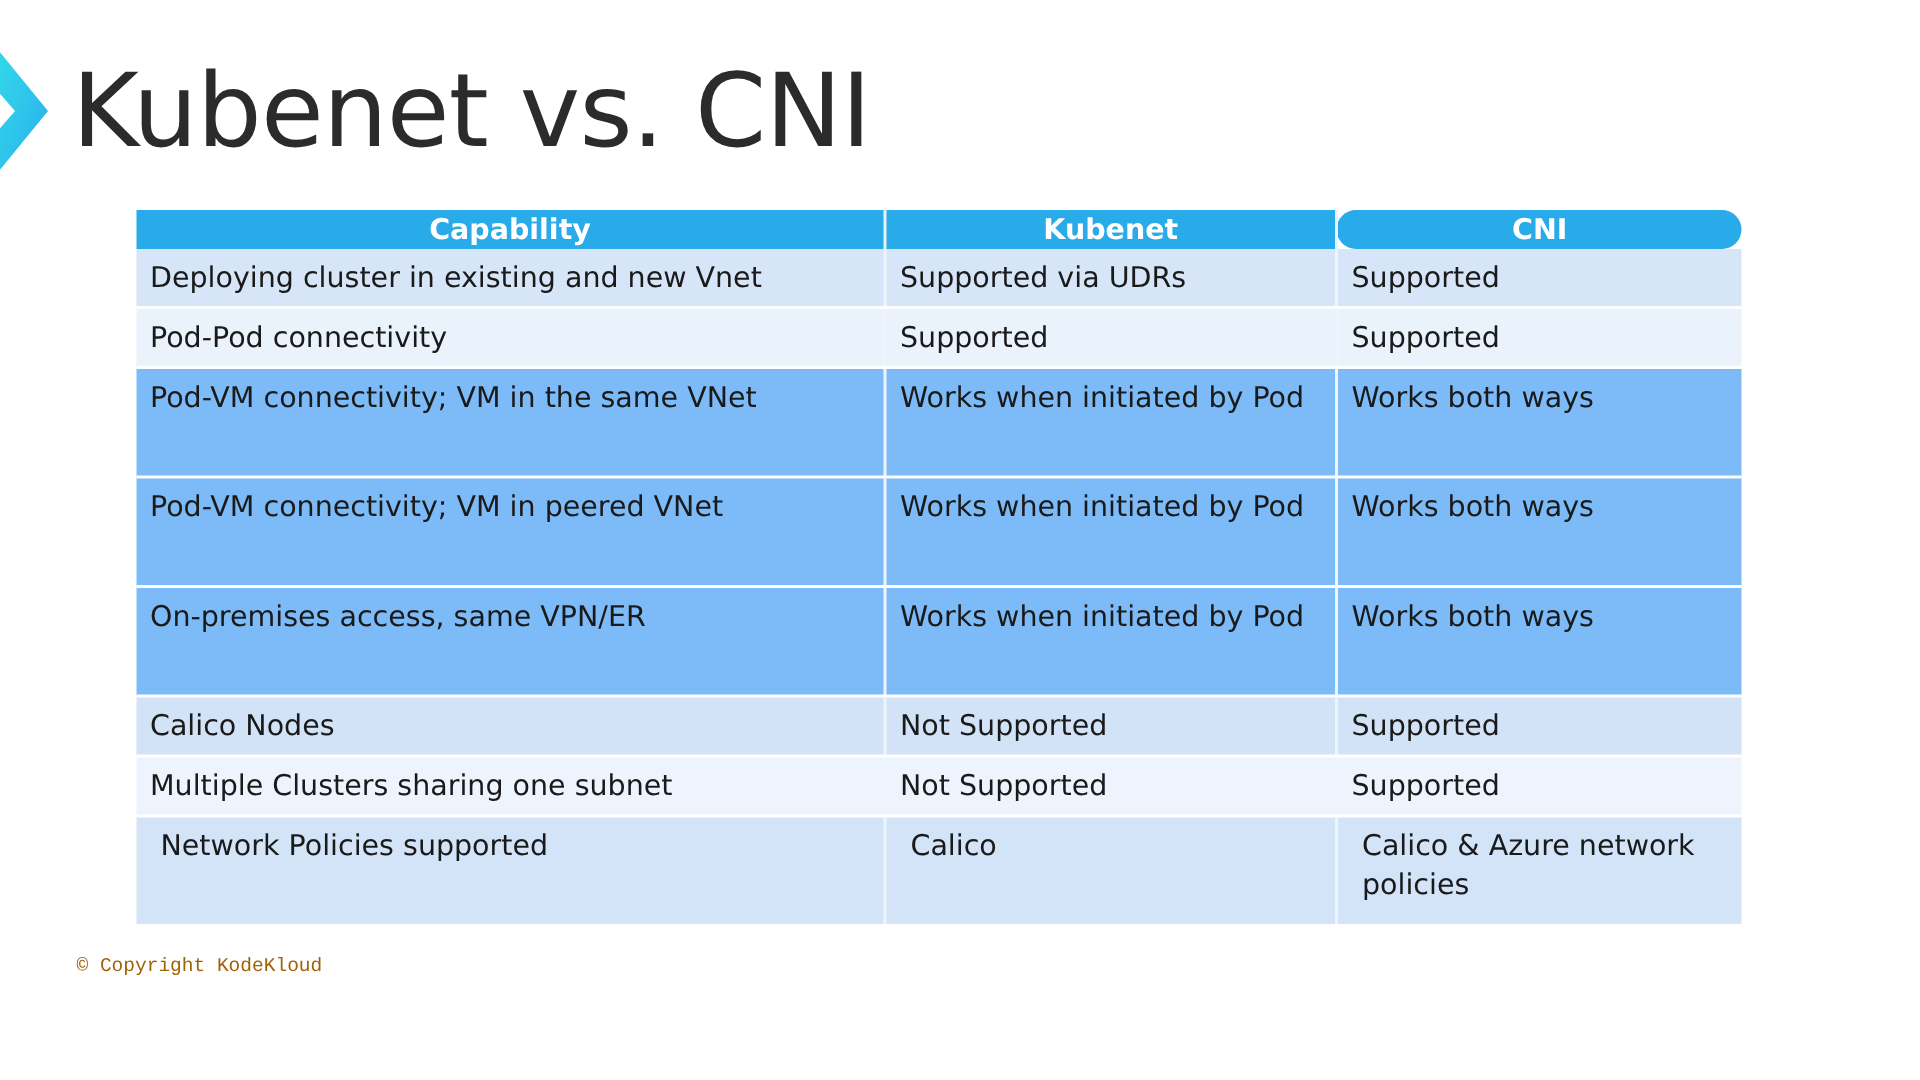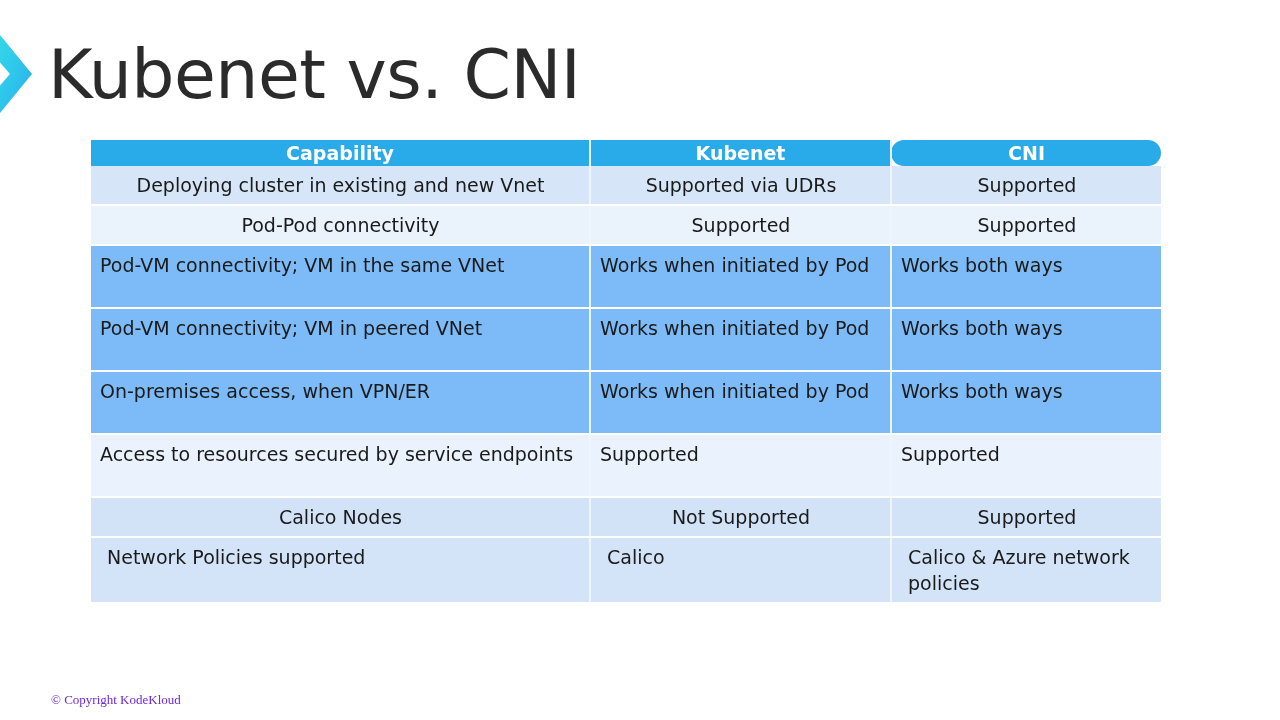--- a/index.html
+++ b/index.html
@@ -87,31 +87,31 @@
 
   
   tr.tint-a td { background: #d6e6f8; }
   tr.tint-b td { background: #eaf2fc; }
   tr.tint-c td { background: #7cbbf7; }
   tr.tint-d td { background: #eaf3fd; }
   tr.tint-e td { background: #d2e3f8; }
   tr.tint-f td { background: #edf4fd; }
   tr.tint-g td { background: #d3e4f8; padding-left: 16px; }
 
-  tr.tall td { height: 63px; }
-  tr.short td { height: 37px; text-align: center; }
+  tr.tall td { height: 73px; }
+  tr.short td { height: 37px; }
 
   
   .copyright {
     position: absolute;
     left: 51px;
-    top: 692px;
+    top: 636px;
     font-size: 13px;
-    color: #6d28d9;
-    font-family: Liberation Serif, serif;
+    color: #a16207;
+    font-family: Liberation Mono, monospace;
   }
 </style>
 </head>
 <body>
 
 <div class="slide-header">
 
   <svg class="chevron-logo" viewBox="0 0 36 88" xmlns="http://www.w3.org/2000/svg">
     <defs>
       <linearGradient id="chevGrad" x1="0" y1="0" x2="1" y2="1">
@@ -154,31 +154,31 @@
       <td>Pod-VM connectivity; VM in the same VNet</td>
       <td>Works when initiated by Pod</td>
       <td>Works both ways</td>
     </tr>
     <tr class="tint-c tall">
       <td>Pod-VM connectivity; VM in peered VNet</td>
       <td>Works when initiated by Pod</td>
       <td>Works both ways</td>
     </tr>
     <tr class="tint-c tall">
-      <td>On-premises access, when VPN/ER</td>
+      <td>On-premises access, same VPN/ER</td>
       <td>Works when initiated by Pod</td>
       <td>Works both ways</td>
     </tr>
-    <tr class="tint-d tall">
-      <td>Access to resources secured by service endpoints</td>
-      <td>Supported</td>
+    <tr class="tint-e short">
+      <td>Calico Nodes</td>
+      <td>Not Supported</td>
       <td>Supported</td>
     </tr>
-    <tr class="tint-e short">
-      <td>Calico Nodes</td>
+    <tr class="tint-f short">
+      <td>Multiple Clusters sharing one subnet</td>
       <td>Not Supported</td>
       <td>Supported</td>
     </tr>
     <tr class="tint-g tall">
       <td>Network Policies supported</td>
       <td>Calico</td>
       <td>Calico &amp; Azure network policies</td>
     </tr>
   </tbody>
 </table>

